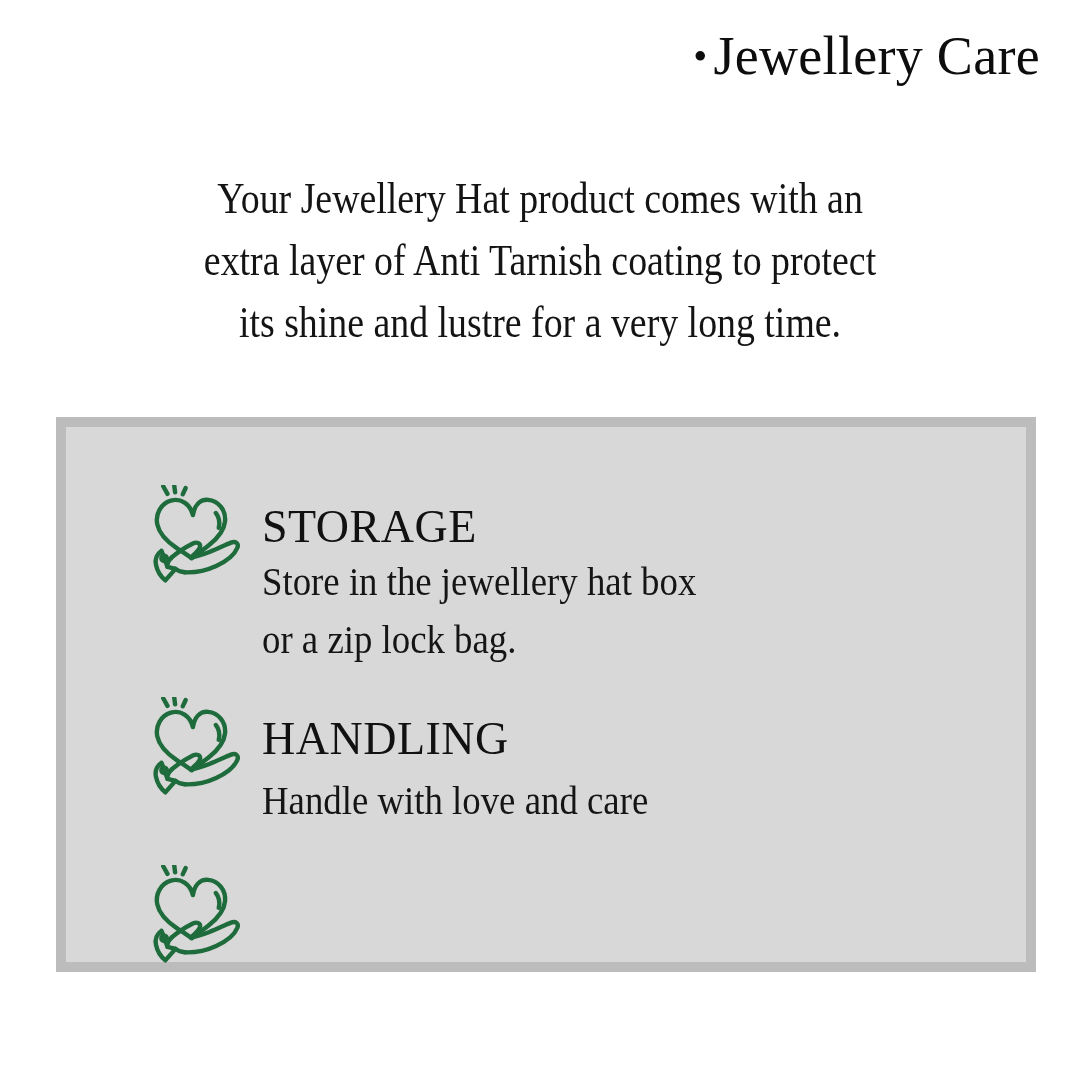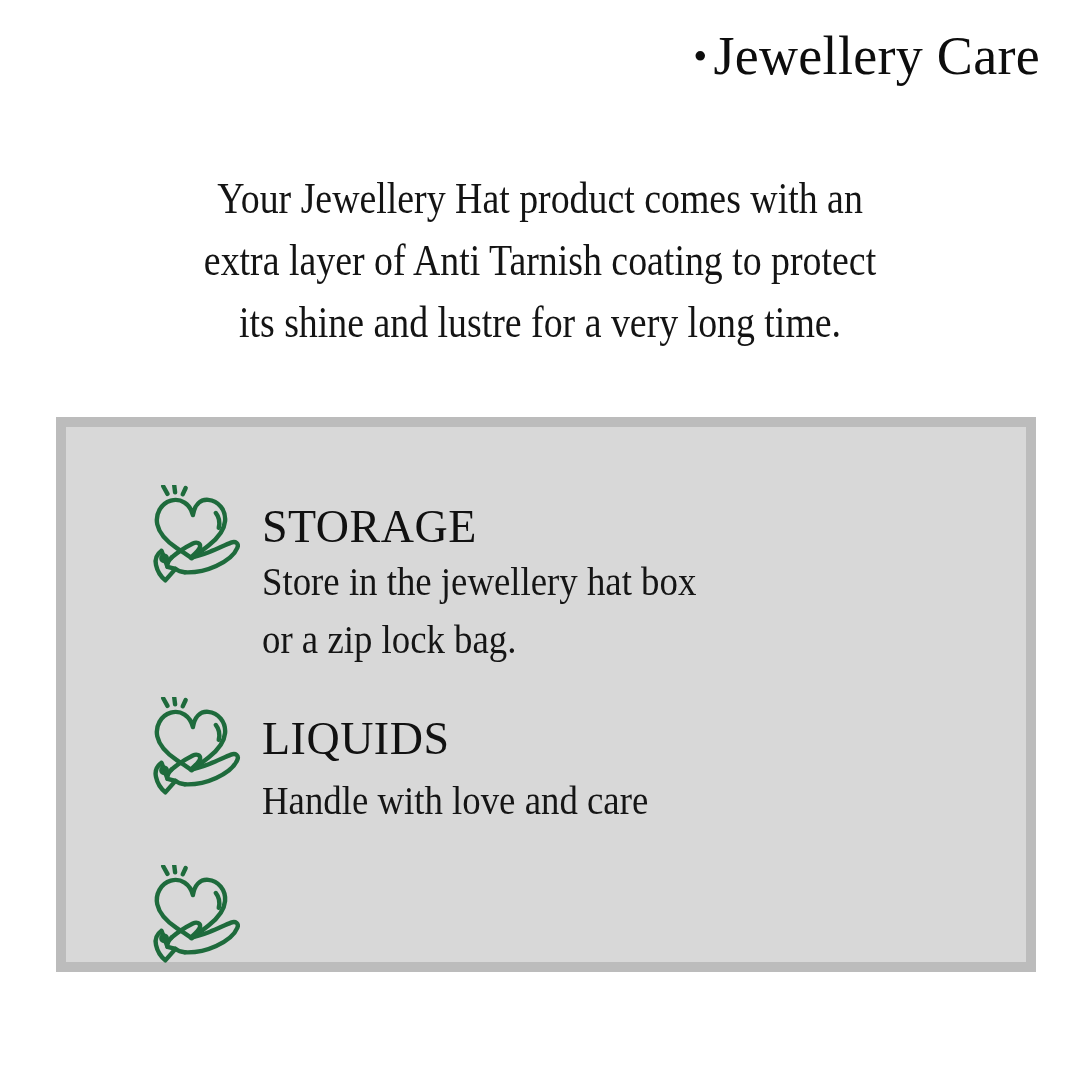--- a/index.html
+++ b/index.html
@@ -238,21 +238,21 @@
               <path d="M20.5 77.5
                        C15.0 81.5 12.5 88.0 14.0 94.5
                        C15.5 101.5 20.0 108.5 25.0 112.5
                        L37.0 99.0
                        L27.5 96.5 Z"></path>
               <circle cx="23.5" cy="86.5" r="3.2"></circle>
             </g>
           </svg>
         </div>
         <div class="care-text">
-          <div class="care-heading">LIQUIDS</div>
+          <div class="care-heading">HANDLING</div>
           <div class="care-desc">
             <span class="ln">Handle with love and care</span>
           </div>
         </div>
       </div>
 
       <div class="care-item item-2">
         <div class="care-icon">
           <svg viewBox="0 0 120 118" xmlns="http://www.w3.org/2000/svg">
             <g fill="none" stroke="#1e6b3c" stroke-width="5.2" stroke-linecap="round" stroke-linejoin="round">

